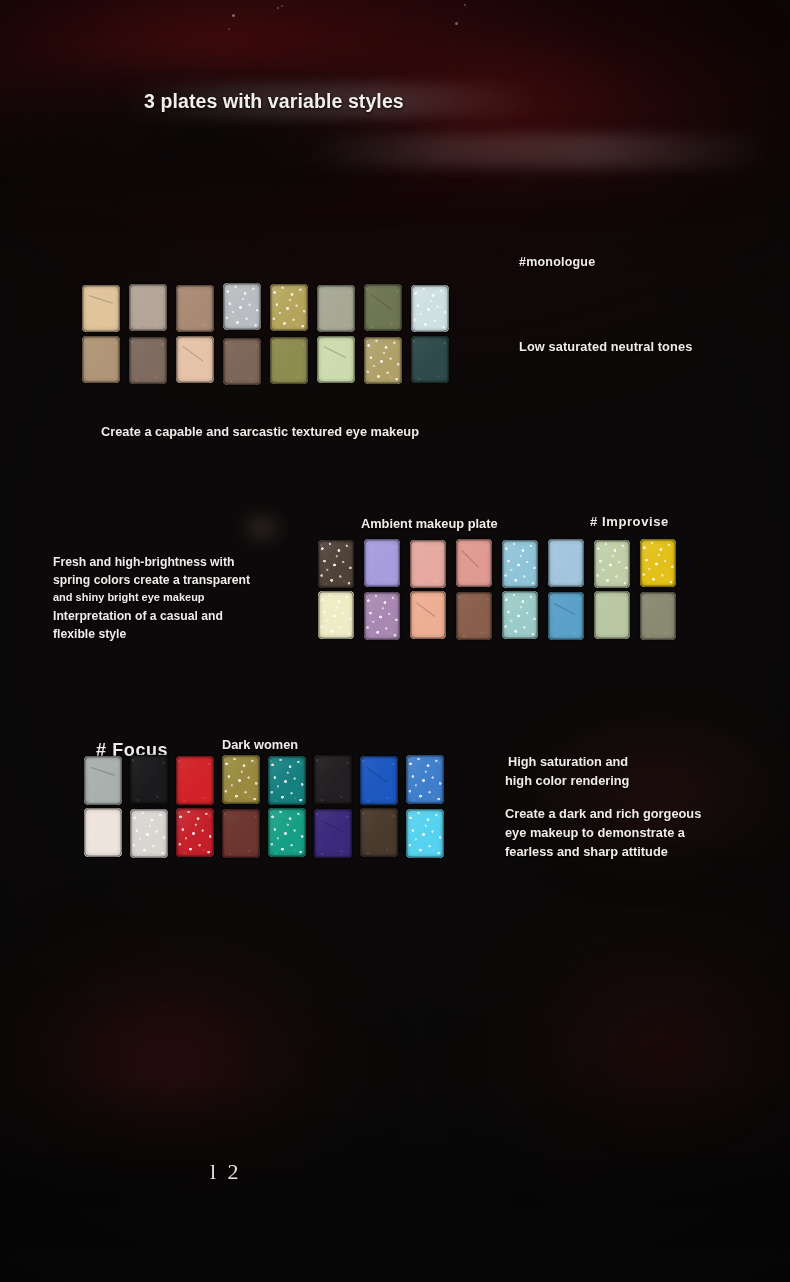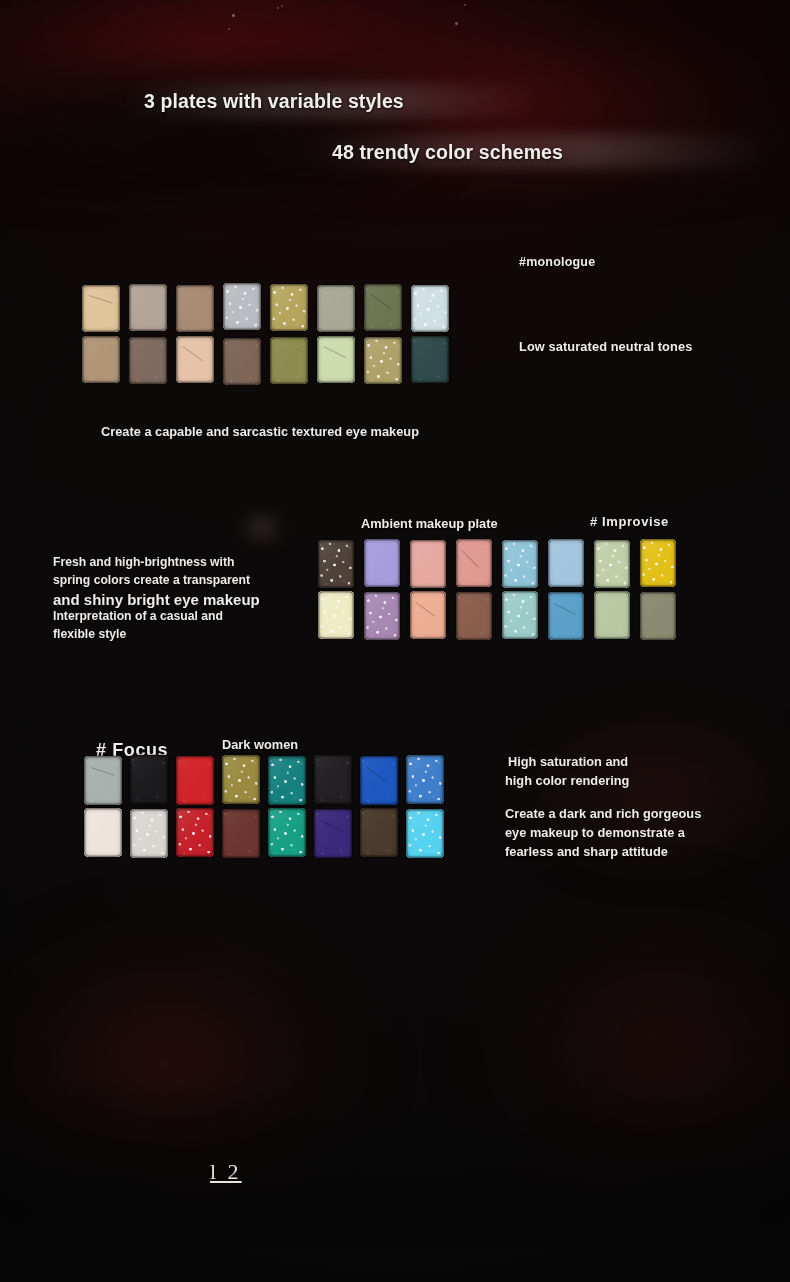--- a/index.html
+++ b/index.html
@@ -172,21 +172,20 @@
     opacity:.92;
   }
 
   
   #page-number{
     position:absolute;left:210px;top:1159px;
     color:#e9e4e1;
     font-family:"Liberation Serif", serif;
     font-size:22px;
     letter-spacing:3px;
-    text-decoration:underline;
   }
 </style>
 </head>
 <body>
 
 <div class="page">
 
   <div class="bg-layer bg-base"></div>
   <div class="bg-layer bg-smoke-a"></div>
   <div class="bg-layer bg-smoke-b"></div>
@@ -200,21 +199,20 @@
   <div class="speck" style="left:232px;top:14px;width:3px;height:3px;"></div>
   <div class="speck" style="left:277px;top:7px;width:2px;height:2px;opacity:.35;"></div>
   <div class="speck" style="left:228px;top:28px;width:2px;height:2px;opacity:.3;"></div>
   <div class="speck" style="left:464px;top:4px;width:2px;height:2px;opacity:.35;"></div>
   <div class="speck" style="left:455px;top:22px;width:3px;height:3px;opacity:.45;"></div>
   <div class="speck" style="left:281px;top:5px;width:2px;height:2px;opacity:.3;"></div>
 
   <div class="headline-sheen" id="sheen-1"></div>
   <div class="headline-sheen" id="sheen-2"></div>
   <div class="headline" id="headline-1">3 plates with variable styles</div>
-  <div class="headline" id="headline-2">48 trendy color schemes</div>
 
   <div class="palette" id="palette-1" style="left: 82px; top: 285px;">
       <div class="pal-row" style="margin-top: 0px;">
         <div class="pan matte" style="width: 38px; height: 47px; margin-right: 0px; margin-left: 0px; margin-top: 0px;">
           <div class="fill" style="background-color: rgb(224, 196, 154);"></div>
           <div class="sheen"></div>
           <div class="crack" style="left: 6.84px; top: 10.34px; width: 25.08px; height: 1px; transform: rotate(18deg);"></div>
           <div class="rim"></div>
         </div>
         <div class="pan matte" style="width: 38px; height: 47px; margin-right: 0px; margin-left: 9px; margin-top: -1px;">
@@ -396,21 +394,21 @@
         <div class="pan matte" style="width: 36px; height: 48px; margin-right: 0px; margin-left: 10px; margin-top: 1px;">
           <div class="fill" style="background-color: rgb(138, 138, 114);"></div>
           <div class="sheen"></div>
           <div class="rim"></div>
         </div>
       </div>
     </div>
 
   <div class="txt" style="left:53px;top:555px;font-size:12.2px;">Fresh and high-brightness with</div>
   <div class="txt" style="left:53px;top:573px;font-size:12.2px;">spring colors create a transparent</div>
-  <div class="txt" style="left:53px;top:591px;font-size:15px;">and shiny bright eye makeup</div>
+  <div class="txt" style="left:53px;top:591px;font-size:11px;">and shiny bright eye makeup</div>
   <div class="txt" style="left:53px;top:609px;font-size:12.2px;">Interpretation of a casual and</div>
   <div class="txt" style="left:53px;top:627px;font-size:12.2px;">flexible style</div>
 
   <div class="txt" style="left:96px;top:740px;font-size:18px;letter-spacing:.6px;"># Focus</div>
   <div class="txt" style="left:222px;top:737px;font-size:12.8px;">Dark women</div>
 
   <div class="palette" id="palette-3" style="left: 84px; top: 756px;">
       <div class="pal-row" style="margin-top: 0px;">
         <div class="pan matte" style="width: 38px; height: 49px; margin-right: 0px; margin-left: 0px; margin-top: 0px;">
           <div class="fill" style="background-color: rgb(169, 176, 174);"></div>

